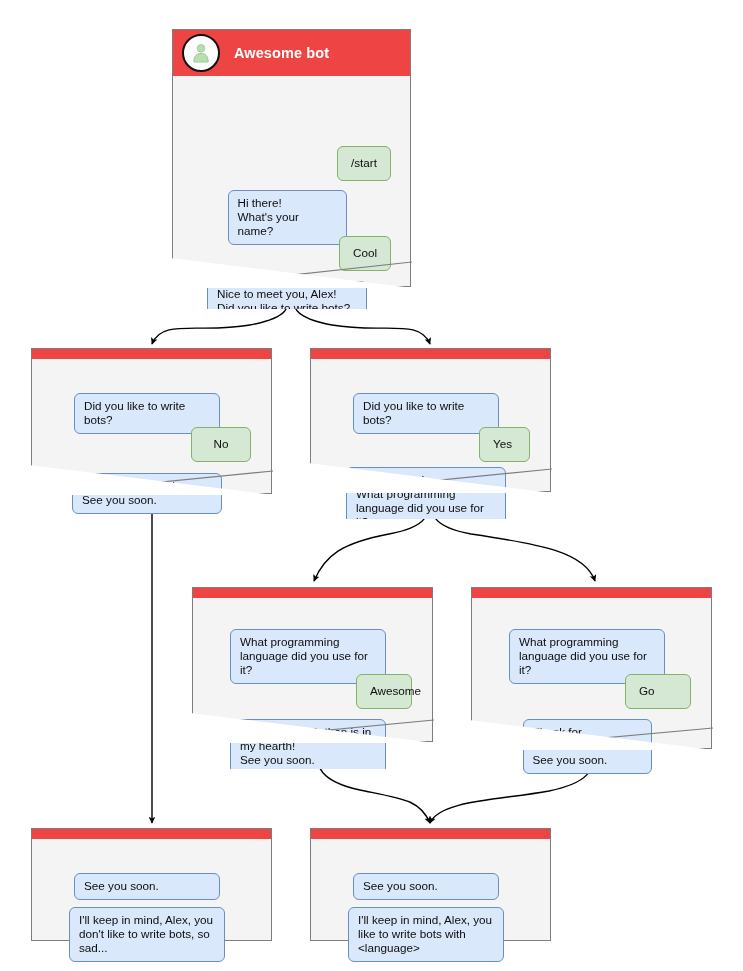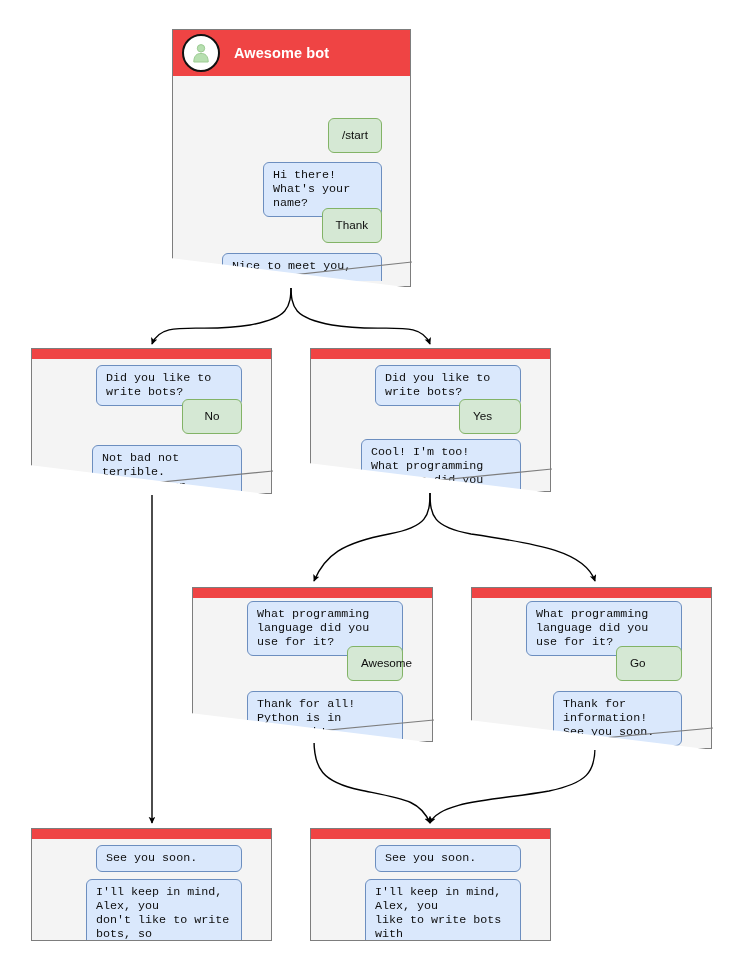--- a/index.html
+++ b/index.html
@@ -101,32 +101,33 @@
     font-size: 14.5px;
     font-weight: bold;
     margin-left: 14px;
     letter-spacing: 0.1px;
     white-space: nowrap;
   }
 
   .chat {
     position: absolute;
     left: 1px;
-    right: 19px;
+    right: 10px;
     overflow: hidden;
+    margin-top: 28px;
   }
   .node.root .chat { top: 47px; }
   .node.child .chat { top: 11px; }
 
   .msg-row {
     display: flex;
     position: absolute;
     box-sizing: border-box;
   }
-  .msg-row.left  { justify-content: flex-end; font-family: Liberation Mono, monospace; }
+  .msg-row.left  { justify-content: center; }
   .msg-row.right { justify-content: flex-end; }
 
   .bubble {
     border-radius: 6px;
     box-sizing: border-box;
     font-size: 11.7px;
     line-height: 14px;
     color: #0d0d0d;
     padding: 5px 9px 6px 9px;
     white-space: pre-line;
@@ -197,21 +198,21 @@
 
     <div class="chat" style="height:205px;">
       <div class="msg-row right" style="top:42px; right:10px; left:10px;">
         <div class="bubble user">/start</div>
       </div>
       <div class="msg-row left" style="top:86px; left:10px; right:10px;">
         <div class="bubble bot" style="width:119px;">Hi there!
 What's your name?</div>
       </div>
       <div class="msg-row right" style="top:132px; left:10px; right:10px;">
-        <div class="bubble user">Thank</div>
+        <div class="bubble user">Cool</div>
       </div>
       <div class="msg-row left" style="top:177px; left:10px; right:10px;">
         <div class="bubble bot" style="width:160px;">Nice to meet you, Alex!
 Did you like to write bots?</div>
       </div>
     </div>
 
     <svg class="node-skew-line" viewBox="0 0 241 30" preserveAspectRatio="none">
       <path d="M0,30 L241,4" fill="none" stroke="#7d7d7d" stroke-width="1.2" vector-effect="non-scaling-stroke"></path>
     </svg>
@@ -243,21 +244,21 @@
 
   <div class="node child" style="left:310px; top:348px; width:241px; height:144px;">
     <div class="node-body"></div>
     <div class="node-header"></div>
 
     <div class="chat" style="height:132px;">
       <div class="msg-row left" style="top:6px; left:11px; right:11px;">
         <div class="bubble bot" style="width:146px;">Did you like to write bots?</div>
       </div>
       <div class="msg-row right" style="top:40px; left:11px; right:11px;">
-        <div class="bubble user" style="width:62px; text-align:left;">Yes</div>
+        <div class="bubble user" style="width:51px; text-align:left;">Yes</div>
       </div>
       <div class="msg-row left" style="top:80px; left:11px; right:11px;">
         <div class="bubble bot" style="width:160px;">Cool! I'm too!
 What programming
 language did you use for it?</div>
       </div>
     </div>
 
     <svg class="node-skew-line" viewBox="0 0 243 30" preserveAspectRatio="none">
       <path d="M0,30 L243,6" fill="none" stroke="#7d7d7d" stroke-width="1.2" vector-effect="non-scaling-stroke"></path>

